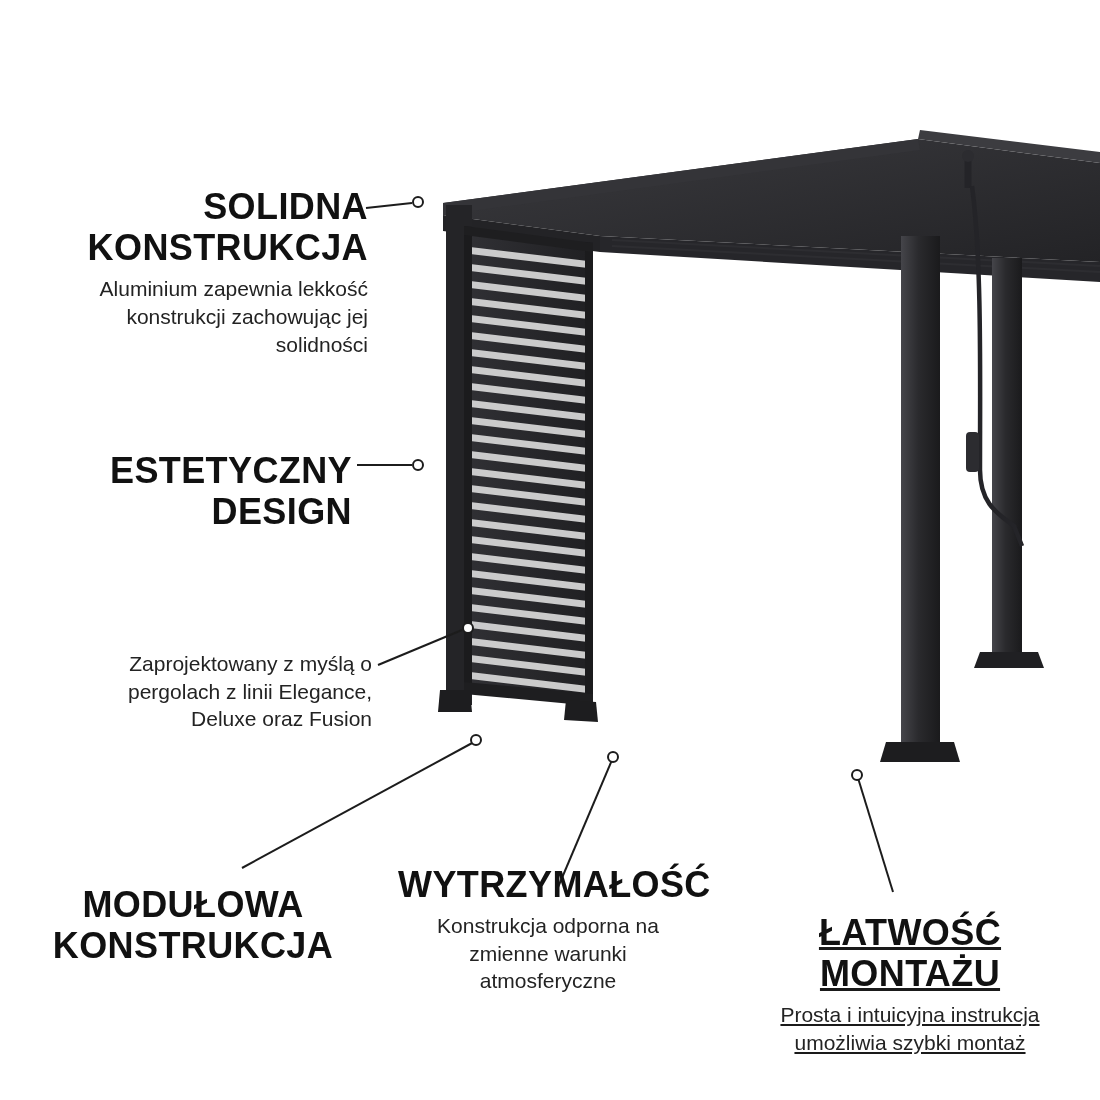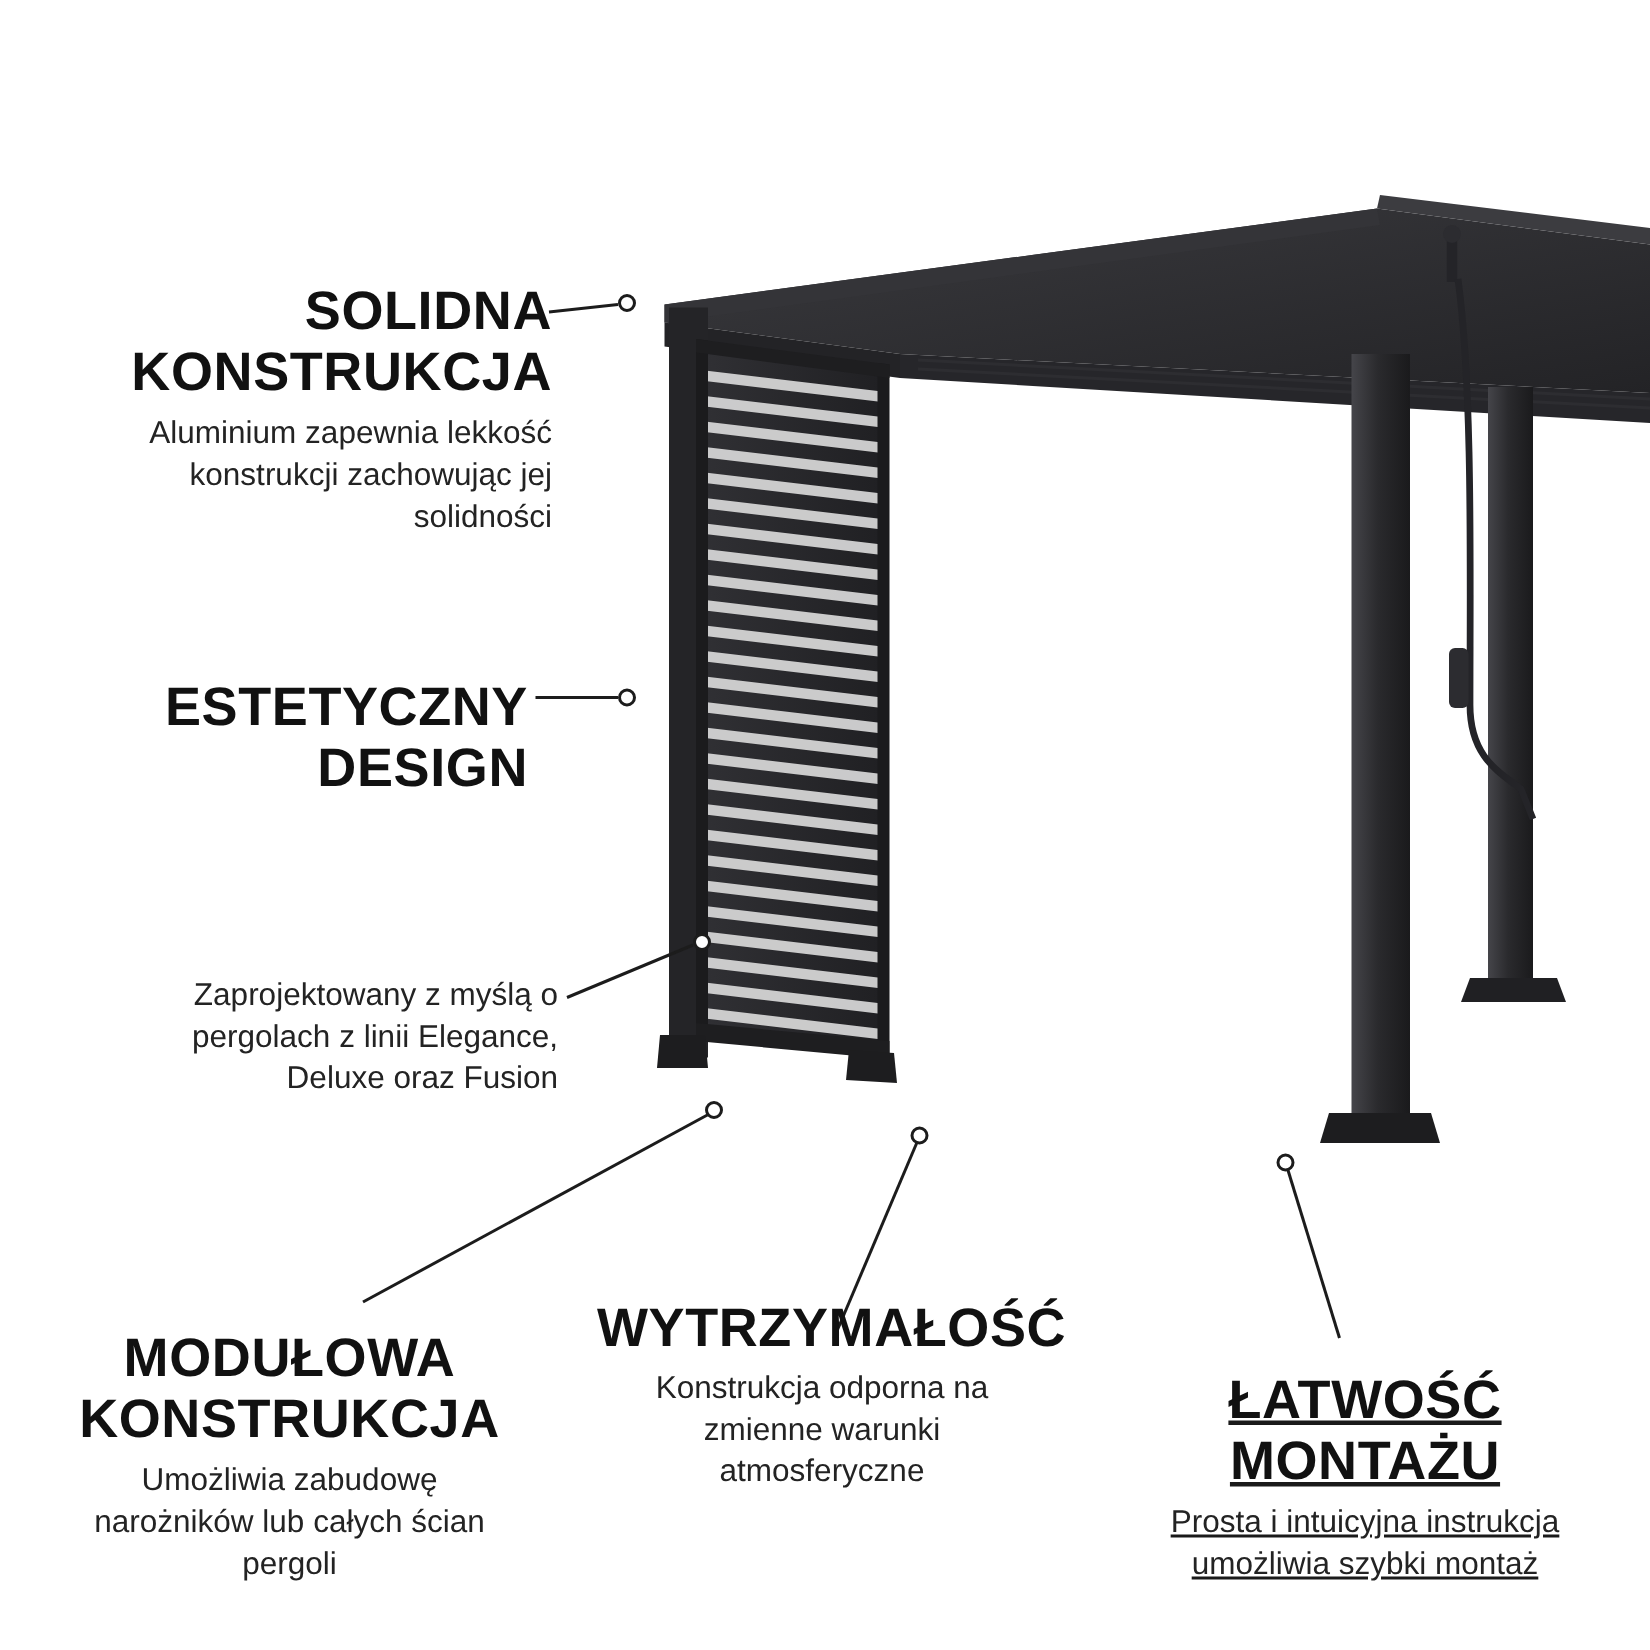--- a/index.html
+++ b/index.html
@@ -204,23 +204,20 @@
 
   <div class="callout align-right" style="left:20px; top:650px; width:352px;">
     <p class="desc">Zaprojektowany z myślą o
 pergolach z linii Elegance,
 Deluxe oraz Fusion</p>
   </div>
 
   <div class="callout align-center" style="left:28px; top:884px; width:330px;">
     <p class="title">MODUŁOWA
 KONSTRUKCJA</p>
-    <p class="desc">Umożliwia zabudowę
-narożników lub całych ścian
-pergoli</p>
   </div>
 
   <div class="callout align-center" style="left:398px; top:864px; width:300px;">
     <p class="title">WYTRZYMAŁOŚĆ</p>
     <p class="desc">Konstrukcja odporna na
 zmienne warunki
 atmosferyczne</p>
   </div>
 
   <div class="callout align-center" style="left:740px; top:912px; width:340px;text-decoration:underline;">

